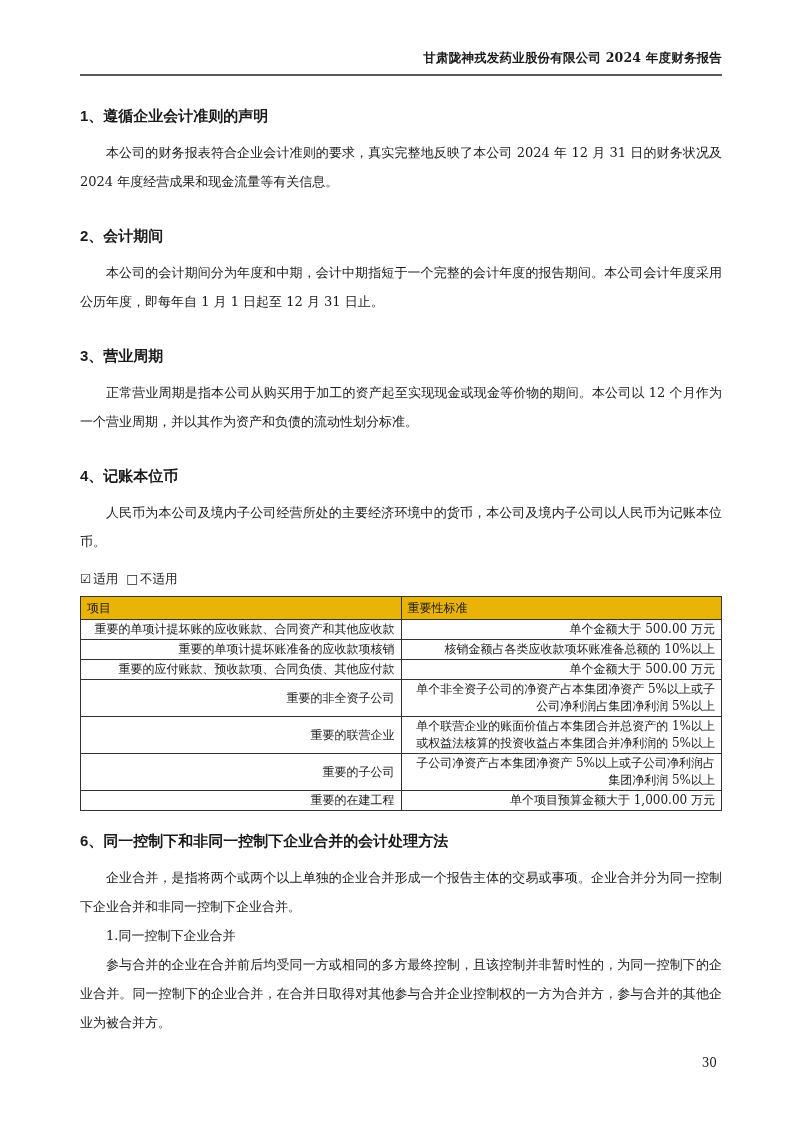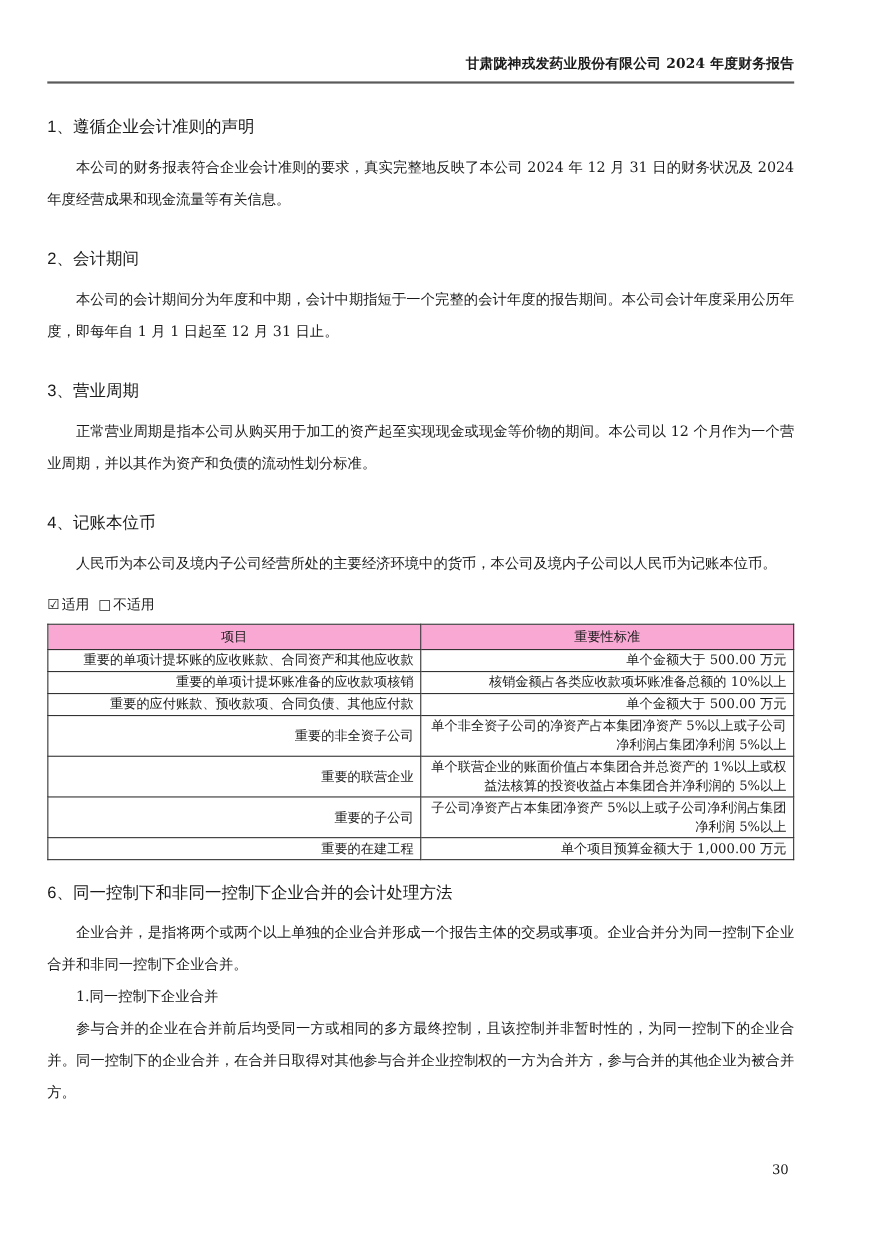--- a/index.html
+++ b/index.html
@@ -3,38 +3,38 @@
 <meta charset="utf-8">
 <style>
   html, body { margin: 0; padding: 0; background: #888; }
   .page {
     position: relative;
     width: 793px;
     height: 1122px;
     margin: 0 auto;
     background: #ffffff;
     box-sizing: border-box;
-    padding: 0 71px 0 43px;
+    padding: 0 71px 0 80px;
     font-family: "DejaVu Serif", "Liberation Serif", serif;
     color: #1a1a1a;
     overflow: hidden;
   }
   .doc-header {
     padding-top: 50px;
     text-align: right;
     font-size: 12.5px;
     font-weight: bold;
     letter-spacing: 0.2px;
     border-bottom: 2px solid #5a5a5a;
     padding-bottom: 7px;
   }
   .sec-heading {
     font-family: "Liberation Sans", "DejaVu Sans", sans-serif;
     font-size: 15px;
-    font-weight: normal;
+    font-weight: bold;
     margin: 30px 0 0 0;
     line-height: 20px;
   }
   .para {
     font-size: 13px;
     line-height: 29px;
     text-align: justify;
     text-indent: 2em;
     margin: 12px 0 0 0;
   }
@@ -58,22 +58,22 @@
     font-size: 12px;
   }
   table.sig-table th, table.sig-table td {
     border: 1px solid #333333;
     padding: 1px 6px;
     line-height: 17px;
     vertical-align: middle;
     font-weight: normal;
   }
   table.sig-table th {
-    background: #f9a8d4;
-    text-align: center;
+    background: #eab308;
+    text-align: left;
     height: 20px;
   }
   table.sig-table td { text-align: right; }
   .page-number {
     position: absolute;
     right: 76px;
     bottom: 52px;
     font-size: 12px;
   }
 </style>

